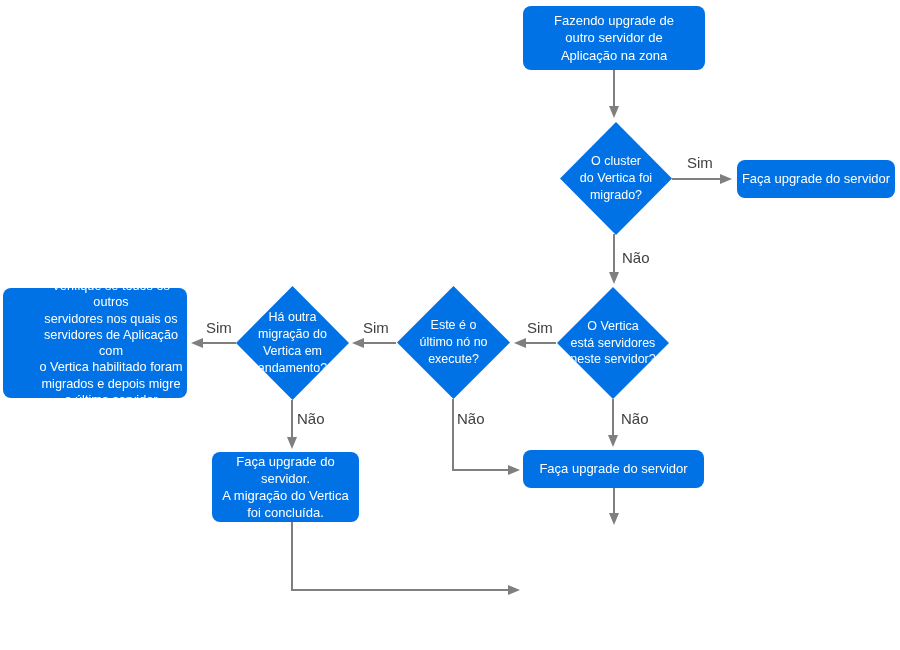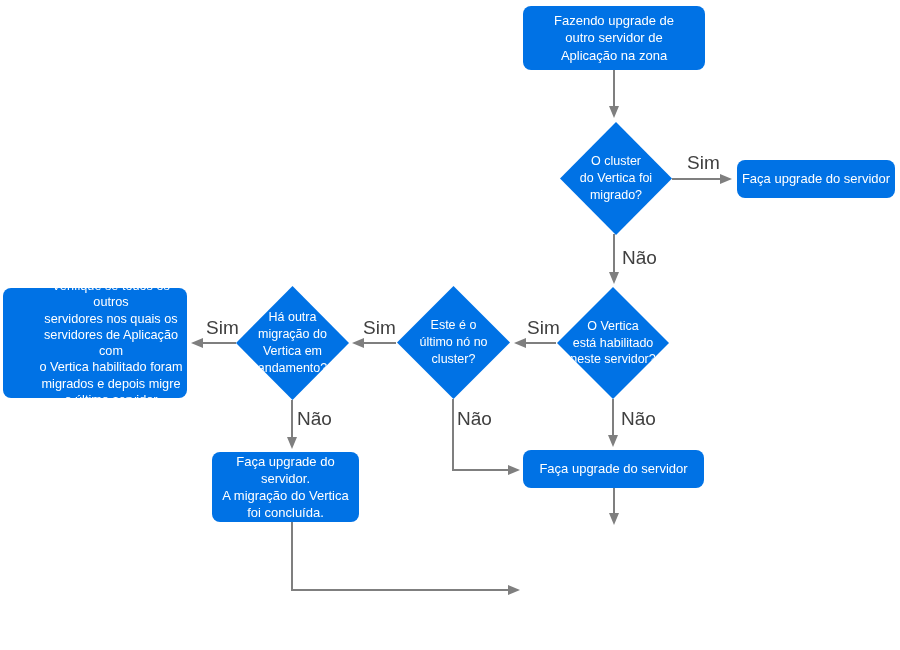--- a/index.html
+++ b/index.html
@@ -52,21 +52,21 @@
   .node.rect.small-line { line-height: 1.28; font-size: 12.7px; padding-left: 36px; }
   .node.diamond {
     clip-path: polygon(50% 0%, 100% 50%, 50% 100%, 0% 50%);
     border-radius: 0;
     font-size: 12.5px;
     line-height: 1.35;
   }
   .edge-label {
     position: absolute;
     color: var(--label-text);
-    font-size: 19px;
+    font-size: 15px;
     line-height: 15px;
     white-space: nowrap;
   }
 </style>
 </head>
 <body>
 
 <div class="canvas">
 
   <svg class="edges" width="900" height="650" viewBox="0 0 900 650" xmlns="http://www.w3.org/2000/svg">
@@ -99,28 +99,28 @@
 do Vertica foi
 migrado?</span>
   </div>
 
   <div class="node rect" style="left:737px;top:160px;width:158px;height:38px">
     <span class="node-text">Faça upgrade do servidor</span>
   </div>
 
   <div class="node diamond" style="left:557px;top:287px;width:112px;height:112px">
     <span class="node-text">O Vertica
-está habilitado
+está servidores
 neste servidor?</span>
   </div>
 
   <div class="node diamond" style="left:397px;top:286px;width:113px;height:113px">
     <span class="node-text">Este é o
 último nó no
-cluster?</span>
+execute?</span>
   </div>
 
   <div class="node diamond" style="left:236px;top:286px;width:113px;height:114px">
     <span class="node-text">Há outra
 migração do
 Vertica em
 andamento?</span>
   </div>
 
   <div class="node rect small-line" style="left:3px;top:288px;width:184px;height:110px">

